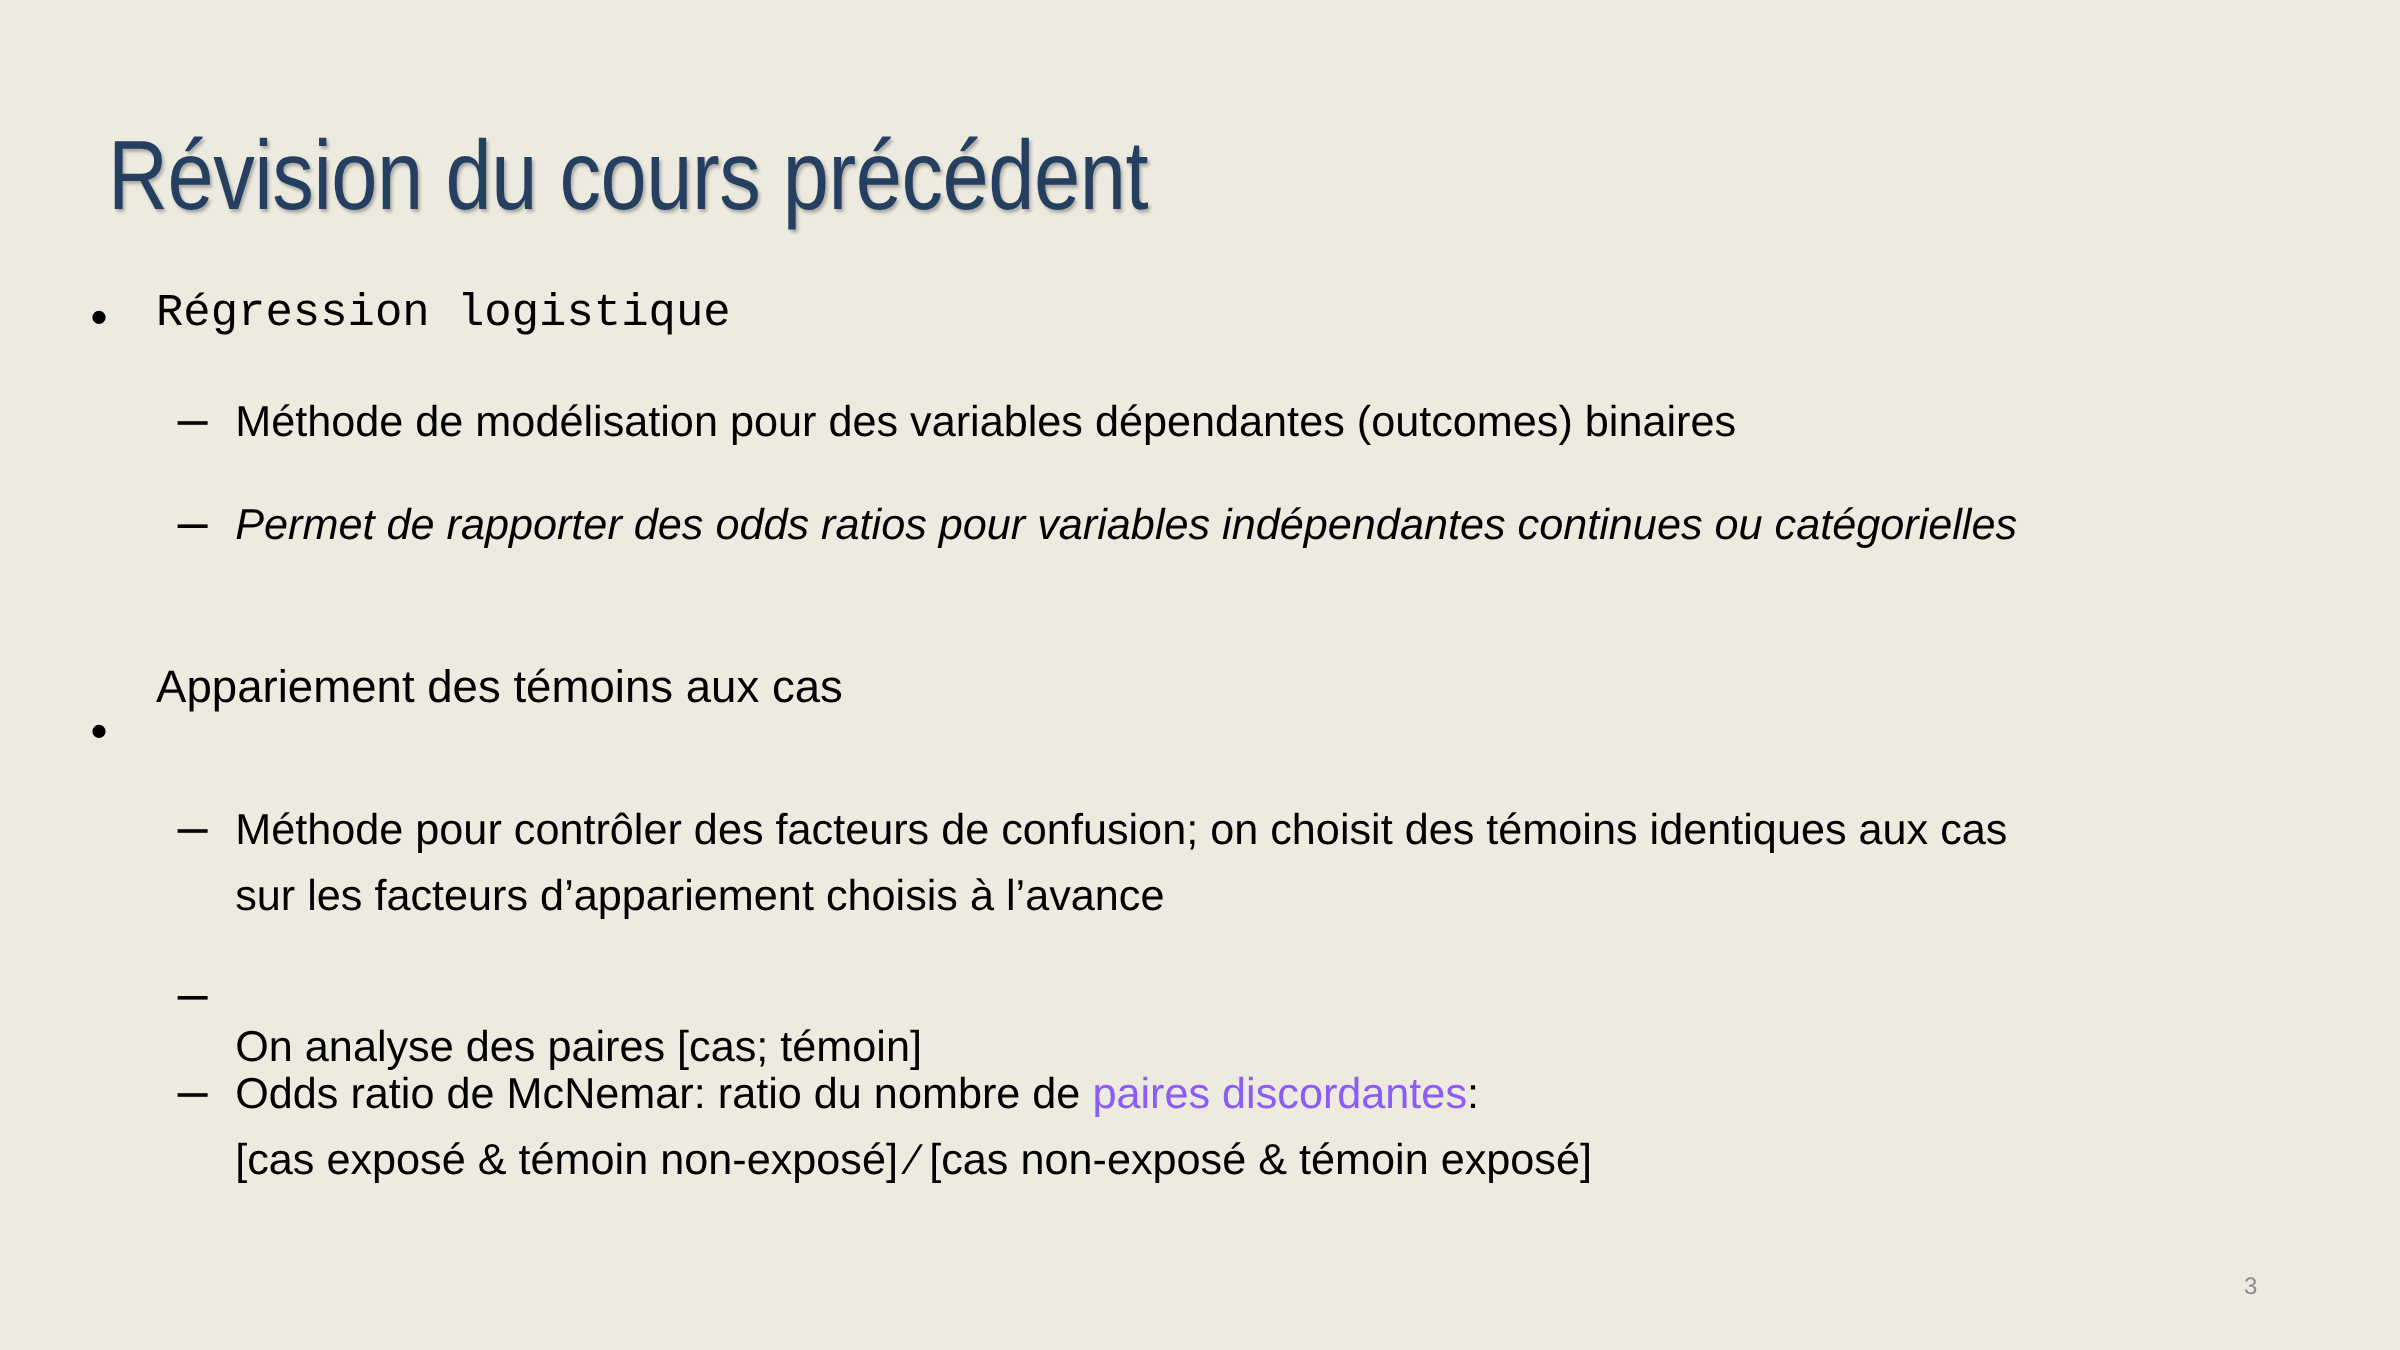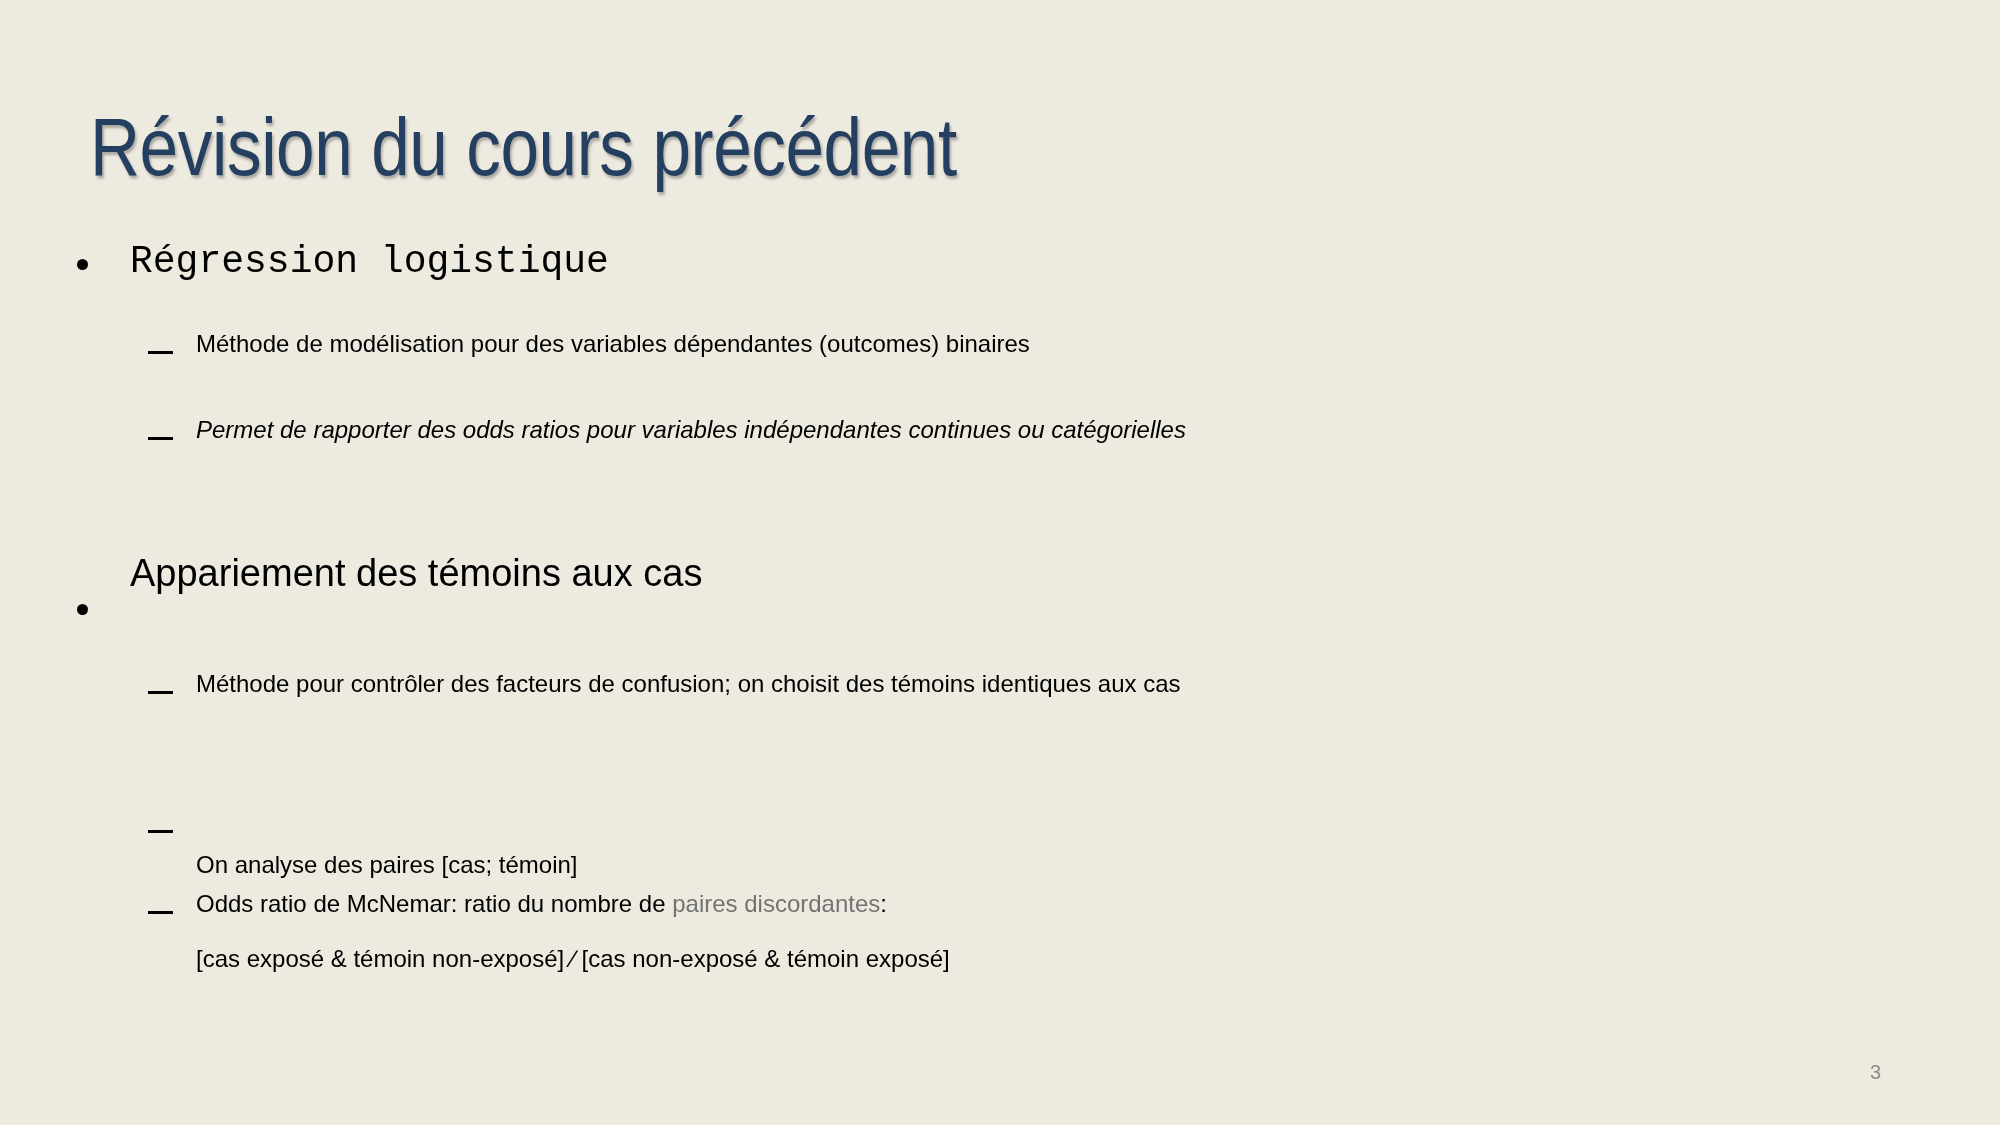--- a/index.html
+++ b/index.html
@@ -37,37 +37,37 @@
   }
   .line {
     position: absolute;
     white-space: nowrap;
     line-height: 1.117;
   }
   .l1 {
     font-size: 38px;
   }
   .l2 {
-    font-size: 24px;
+    font-size: 36px;
   }
   .bullet-mark {
     position: absolute;
     width: 11px;
     height: 11px;
     border-radius: 50%;
     background: #000;
   }
   .dash-mark {
     position: absolute;
     width: 25px;
     height: 3px;
     background: #000;
   }
   .red {
-    color: #737373;
+    color: #8b5cf6;
   }
   .page-num {
     position: absolute;
     left: 1870px;
     top: 1061px;
     font-size: 20px;
     line-height: 1.117;
     color: #8C8C8C;
   }
 </style>
@@ -85,20 +85,21 @@
   <div class="line l2" style="left:196px; top:331px;">Méthode de modélisation pour des variables dépendantes (outcomes) binaires</div>
 
   <div class="dash-mark" style="left:148px; top:437px;"></div>
   <div class="line l2" style="left:196px; top:417px;font-style:italic;">Permet de rapporter des odds ratios pour variables indépendantes continues ou catégorielles</div>
 
   <div class="bullet-mark" style="left:77px; top:604px;"></div>
   <div class="line l1" style="left:130px; top:552px;">Appariement des témoins aux cas</div>
 
   <div class="dash-mark" style="left:148px; top:691px;"></div>
   <div class="line l2" style="left:196px; top:671px;text-align:right;">Méthode pour contrôler des facteurs de confusion; on choisit des témoins identiques aux cas</div>
+  <div class="line l2" style="left:196px; top:726px;">sur les facteurs d’appariement choisis à l’avance</div>
 
   <div class="dash-mark" style="left:148px; top:830px;"></div>
   <div class="line l2" style="left:196px; top:852px;">On analyse des paires [cas; témoin]</div>
 
   <div class="dash-mark" style="left:148px; top:911px;"></div>
   <div class="line l2" style="left:196px; top:891px;">
     <span>Odds ratio de McNemar: ratio du nombre de </span><span class="red">paires discordantes</span><span>:</span>
   </div>
   <div class="line l2" style="left:196px; top:946px;">[cas exposé &amp; témoin non-exposé] ∕ [cas non-exposé &amp; témoin exposé]</div>
 

